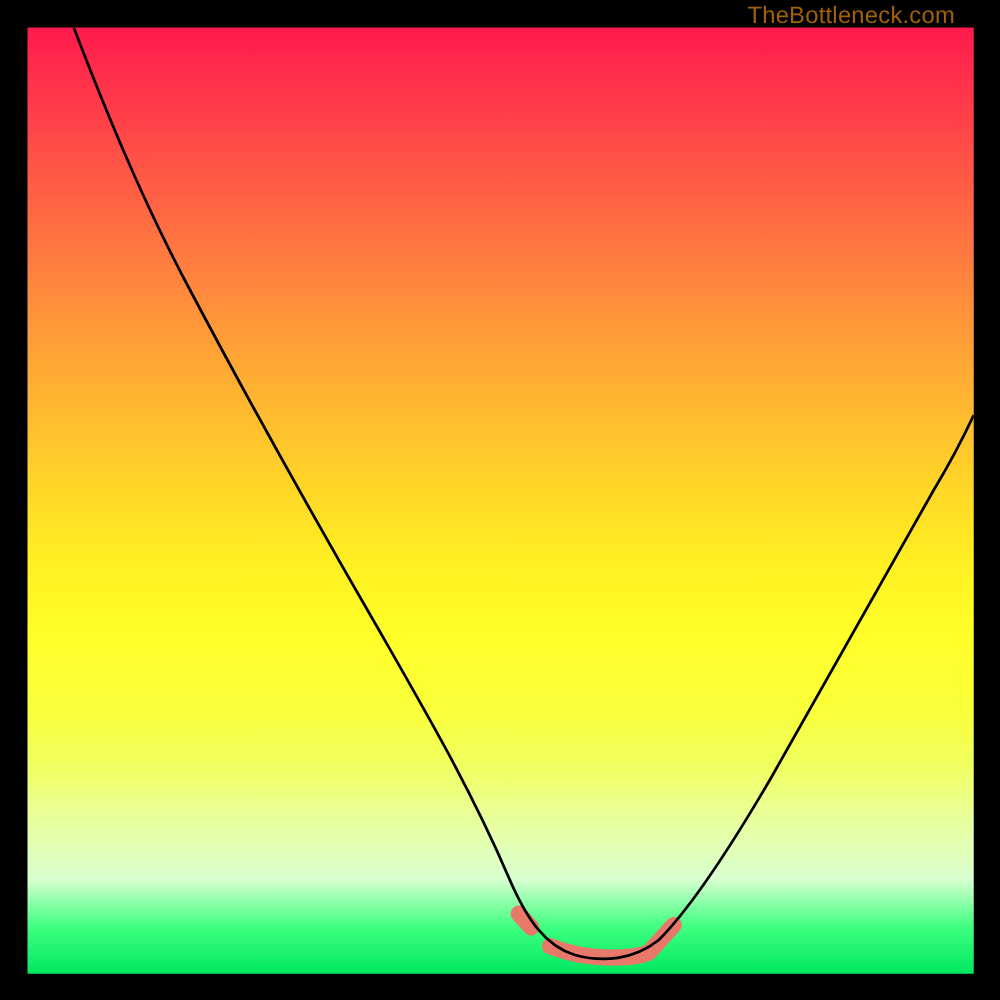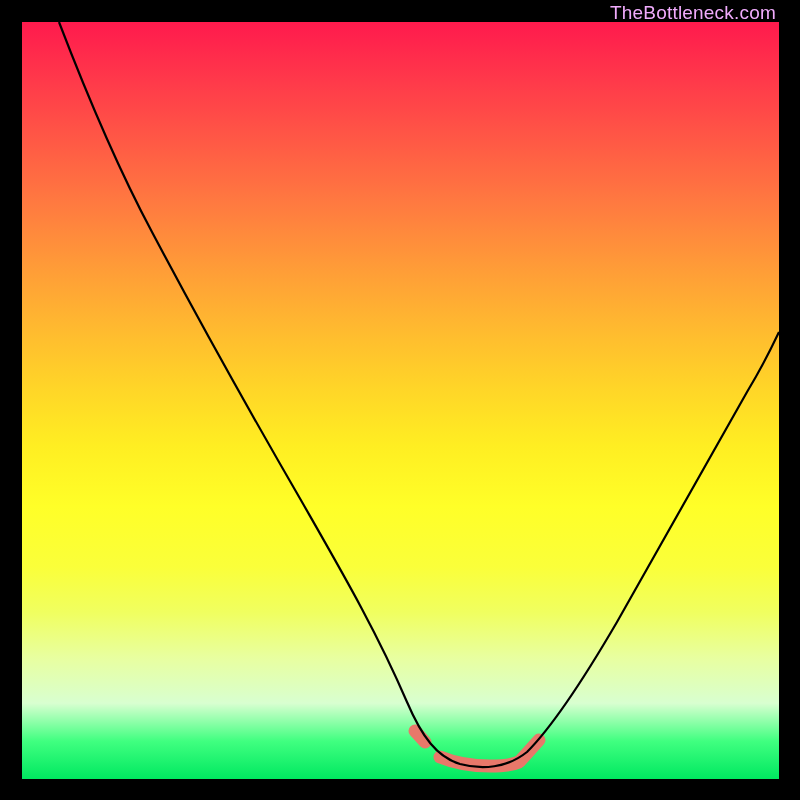--- a/index.html
+++ b/index.html
@@ -30,25 +30,25 @@
     #f0ff60 78%,
     #e8ffa0 84%,
     #d8ffd0 90%,
     #40ff80 95%,
     #00e860 100%
   );
 }
 .watermark {
   position: absolute;
   top: 2px;
-  right: 24px;
+  right: 36px;
   font-family: Arial, Helvetica, sans-serif;
   font-size: 19px;
   font-weight: 500;
-  color: #f0abfc;
+  color: #a16207;
   letter-spacing: 0.2px;
 }
 svg.curve {
   position: absolute;
   left: 0;
   top: 0;
   width: 757px;
   height: 757px;
 }
 .salmon-seg {

